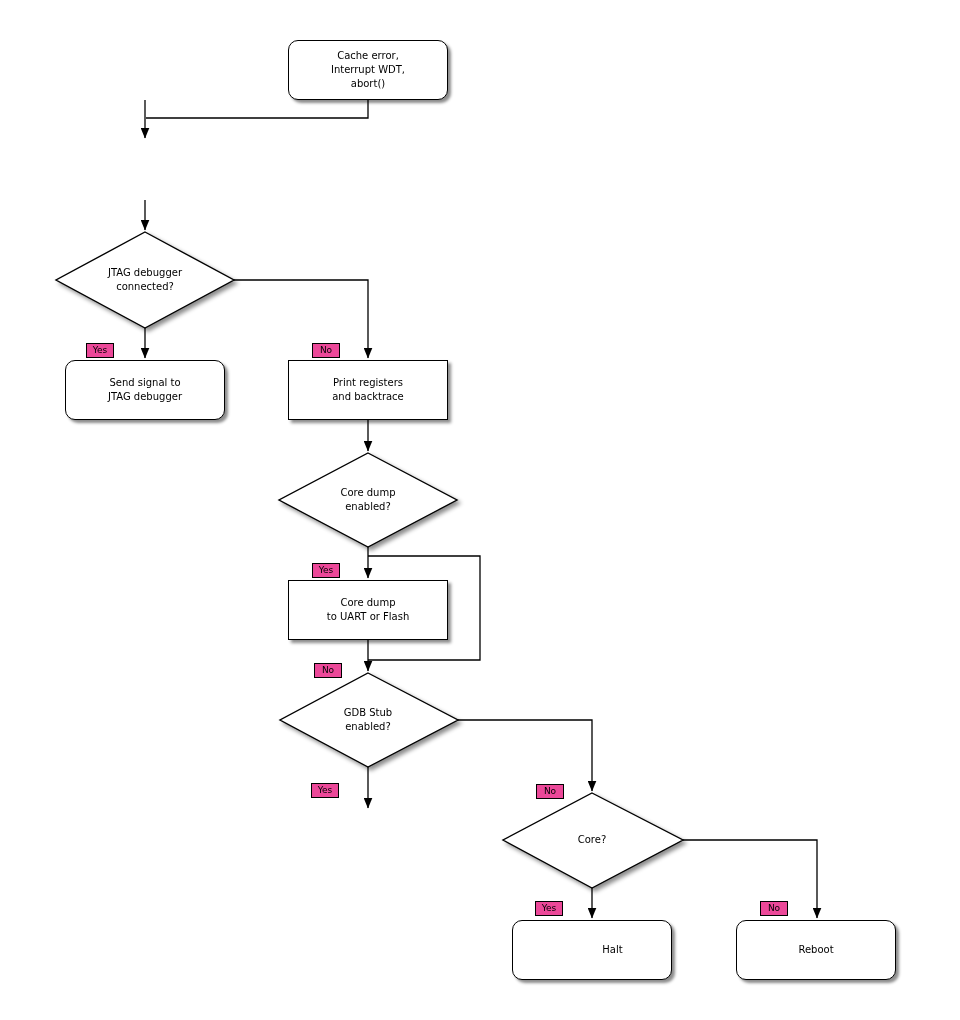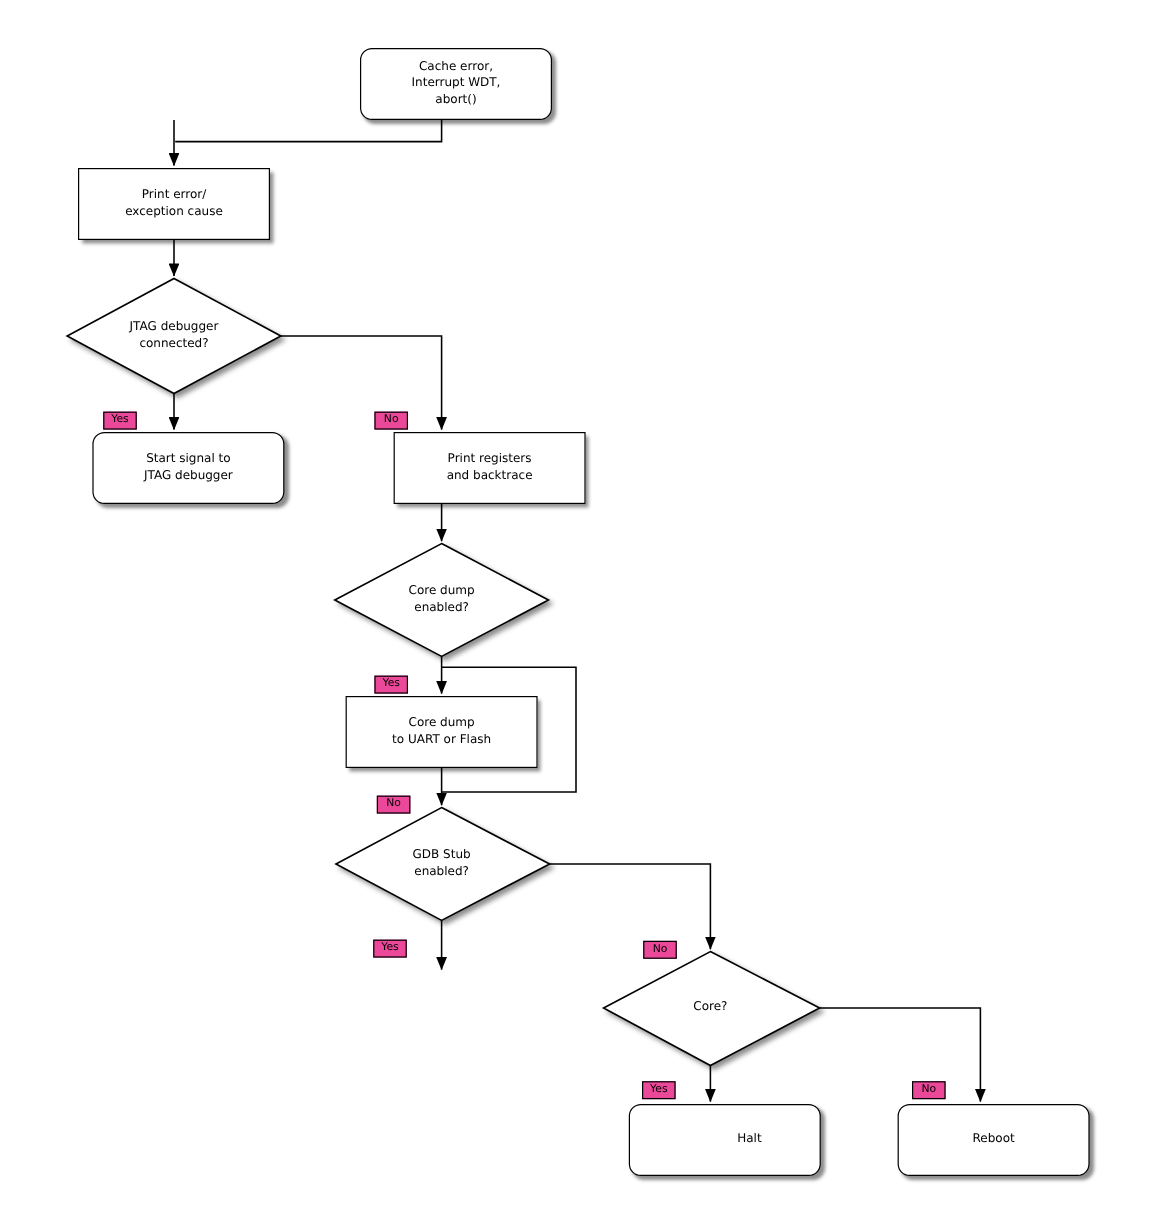--- a/index.html
+++ b/index.html
@@ -39,21 +39,21 @@
     box-shadow: 3px 3px 3px rgba(0,0,0,0.45);
     display: flex;
     align-items: center;
     justify-content: center;
     text-align: center;
     white-space: pre-line;
     font-size: 10px;
     line-height: 14px;
     color: #000000;
   }
-  .node.rounded { border-radius: 10px; margin-left: 12px; }
+  .node.rounded { border-radius: 10px; }
   .node.sharp   { border-radius: 0; }
   .dlabel {
     position: absolute;
     display: flex;
     align-items: center;
     justify-content: center;
     text-align: center;
     white-space: pre-line;
     font-size: 10px;
     line-height: 14px;
@@ -104,27 +104,25 @@
     <polygon class="diamond" points="368,453 457,500 368,547 279,500"></polygon>
     <polygon class="diamond" points="368,673 458,720 368,767 280,720"></polygon>
     <polygon class="diamond" points="592,793 683,840 592,888 503,840"></polygon>
   </svg>
 
 
   <div class="node rounded" style="left:288px; top:40px;  width:160px; height:60px;">Cache error,
 Interrupt WDT,
 abort()</div>
 
-  <div class="node sharp" style="left:65px;  top:140px; width:160px; height:60px;">Print error/
-exception cause</div>
 
-  <div class="node rounded" style="left:65px;  top:360px; width:160px; height:60px;">Start signal to
+  <div class="node rounded" style="left:65px;  top:360px; width:160px; height:60px;">Send signal to
 JTAG debugger</div>
 
-  <div class="node sharp" style="left:288px; top:360px; width:160px; height:60px;margin-left:40px;">Print registers
+  <div class="node sharp" style="left:288px; top:360px; width:160px; height:60px;">Print registers
 and backtrace</div>
 
   <div class="node sharp" style="left:288px; top:580px; width:160px; height:60px;">Core dump
 to UART or Flash</div>
 
 
   <div class="node rounded" style="left:512px; top:920px; width:160px; height:60px;padding-left:41px;">Halt</div>
 
   <div class="node rounded" style="left:736px; top:920px; width:160px; height:60px;text-align:right;">Reboot</div>
 

